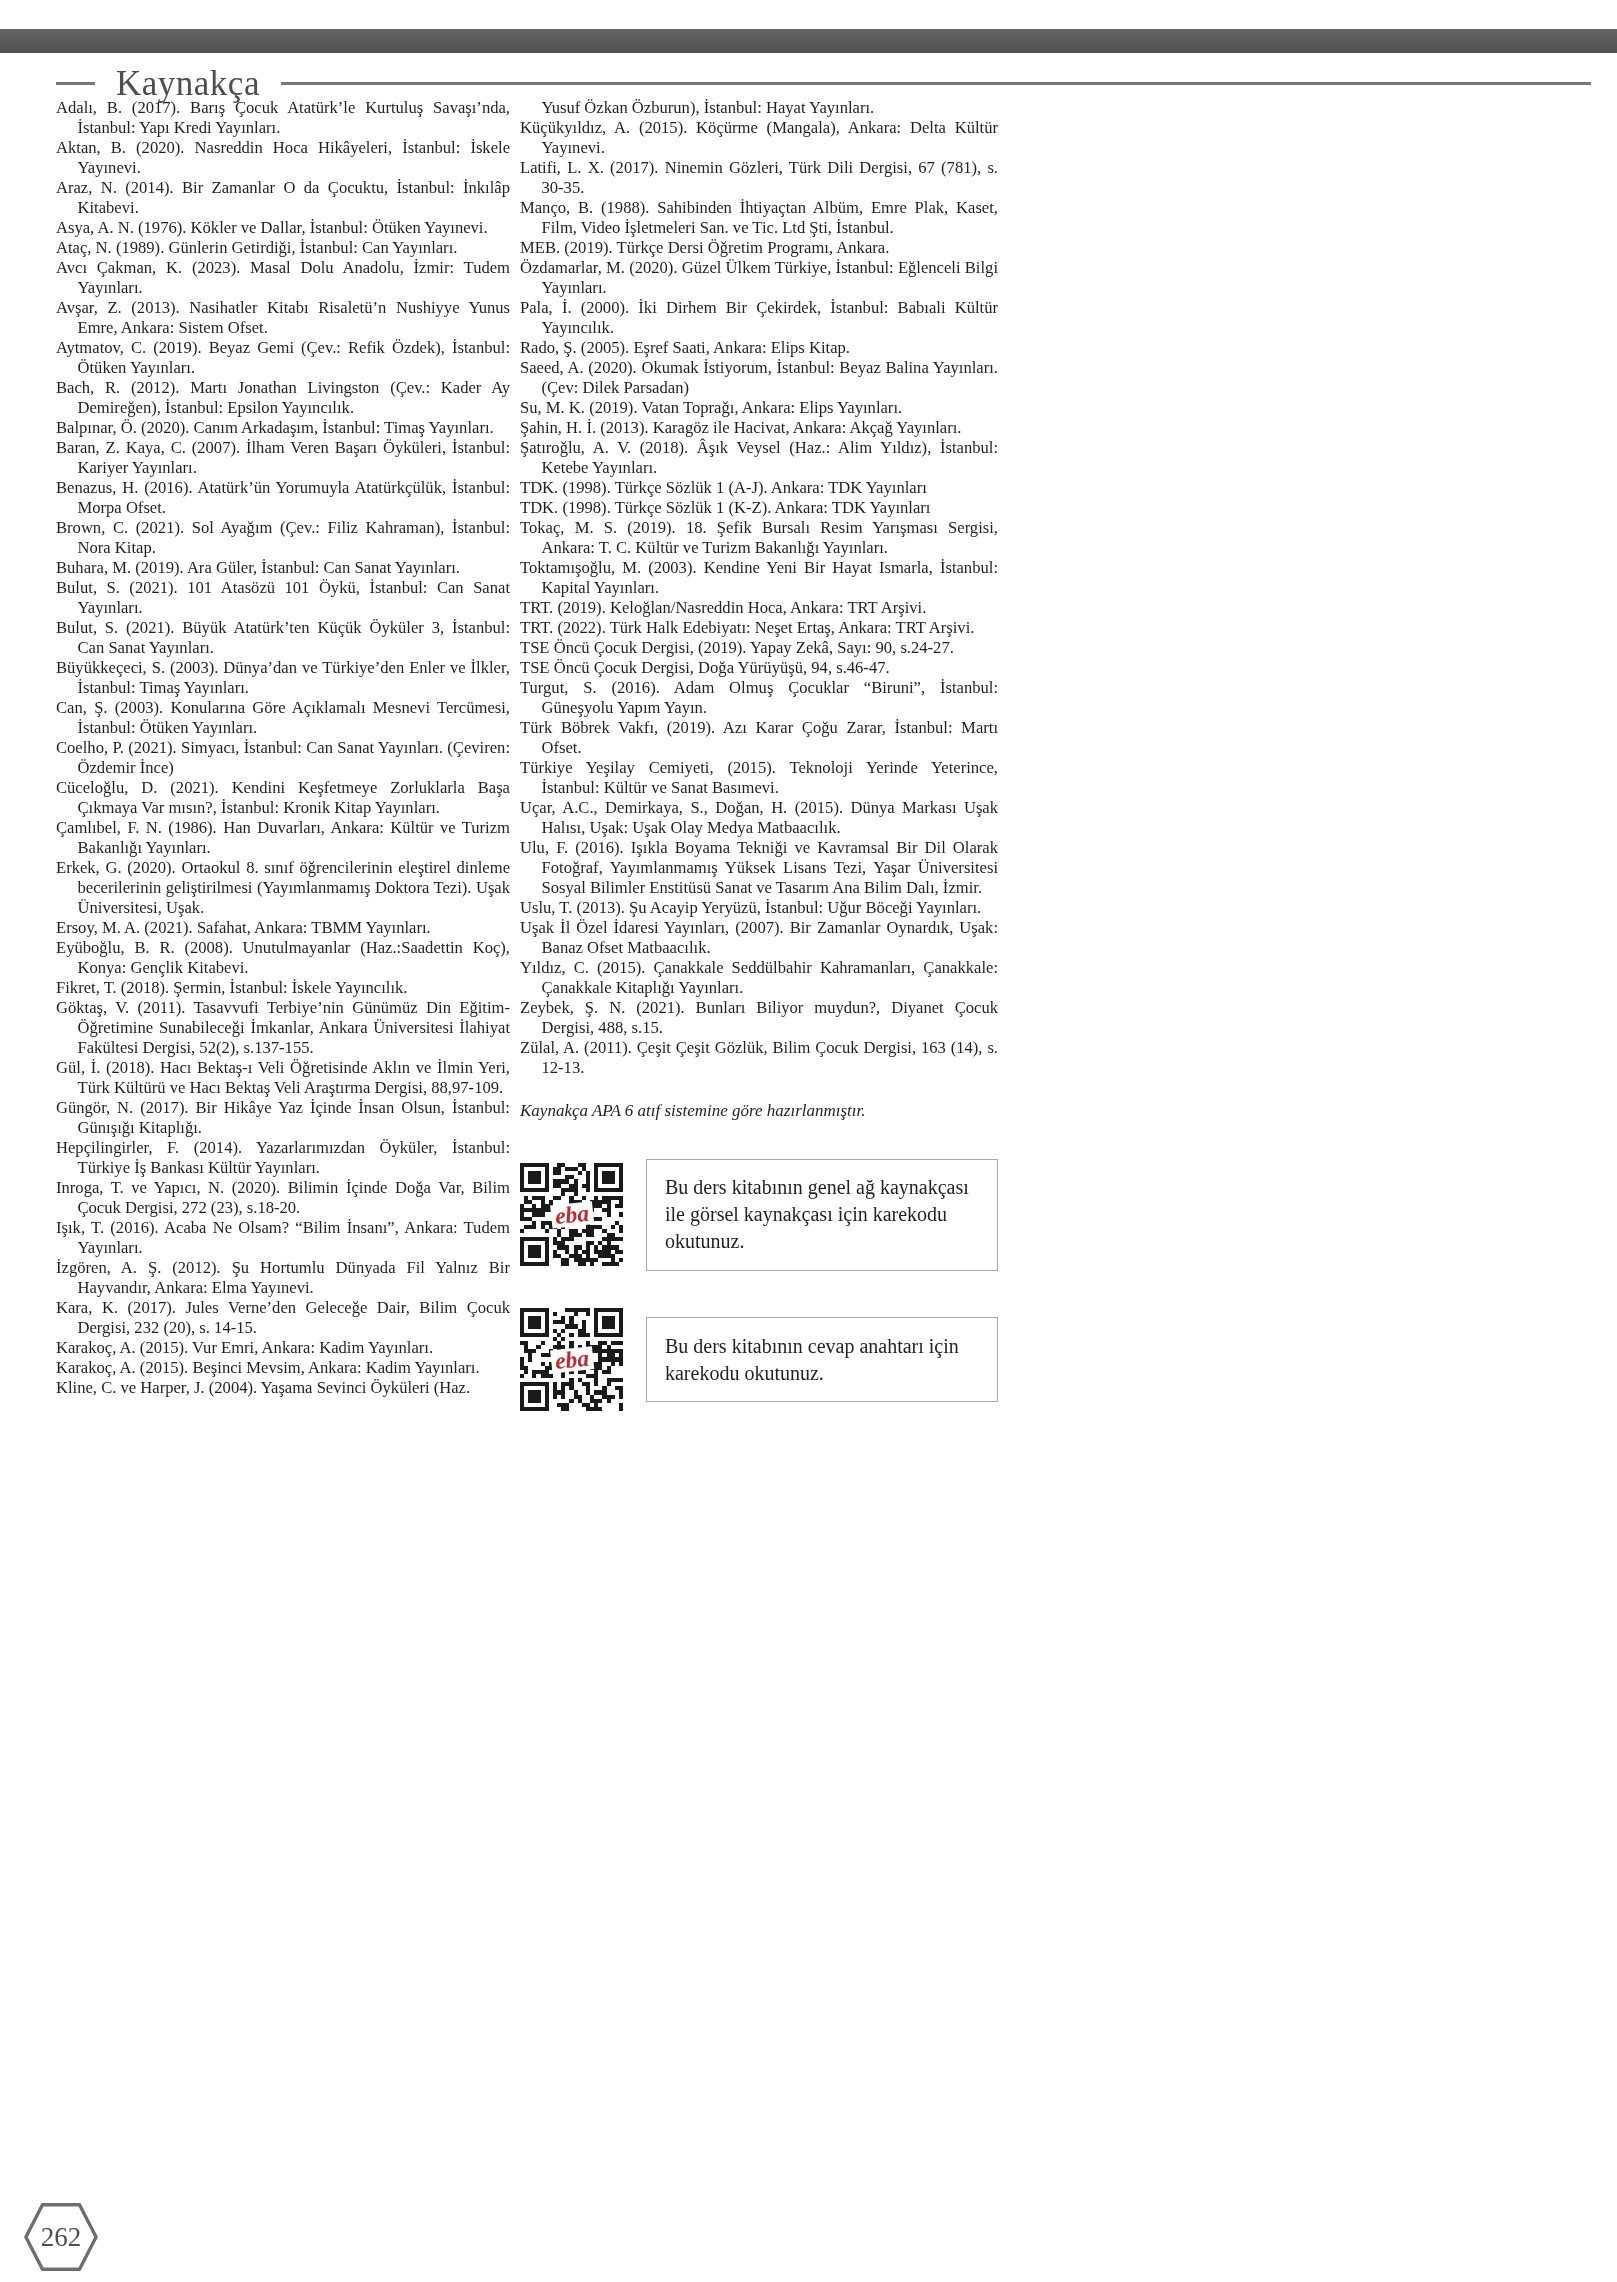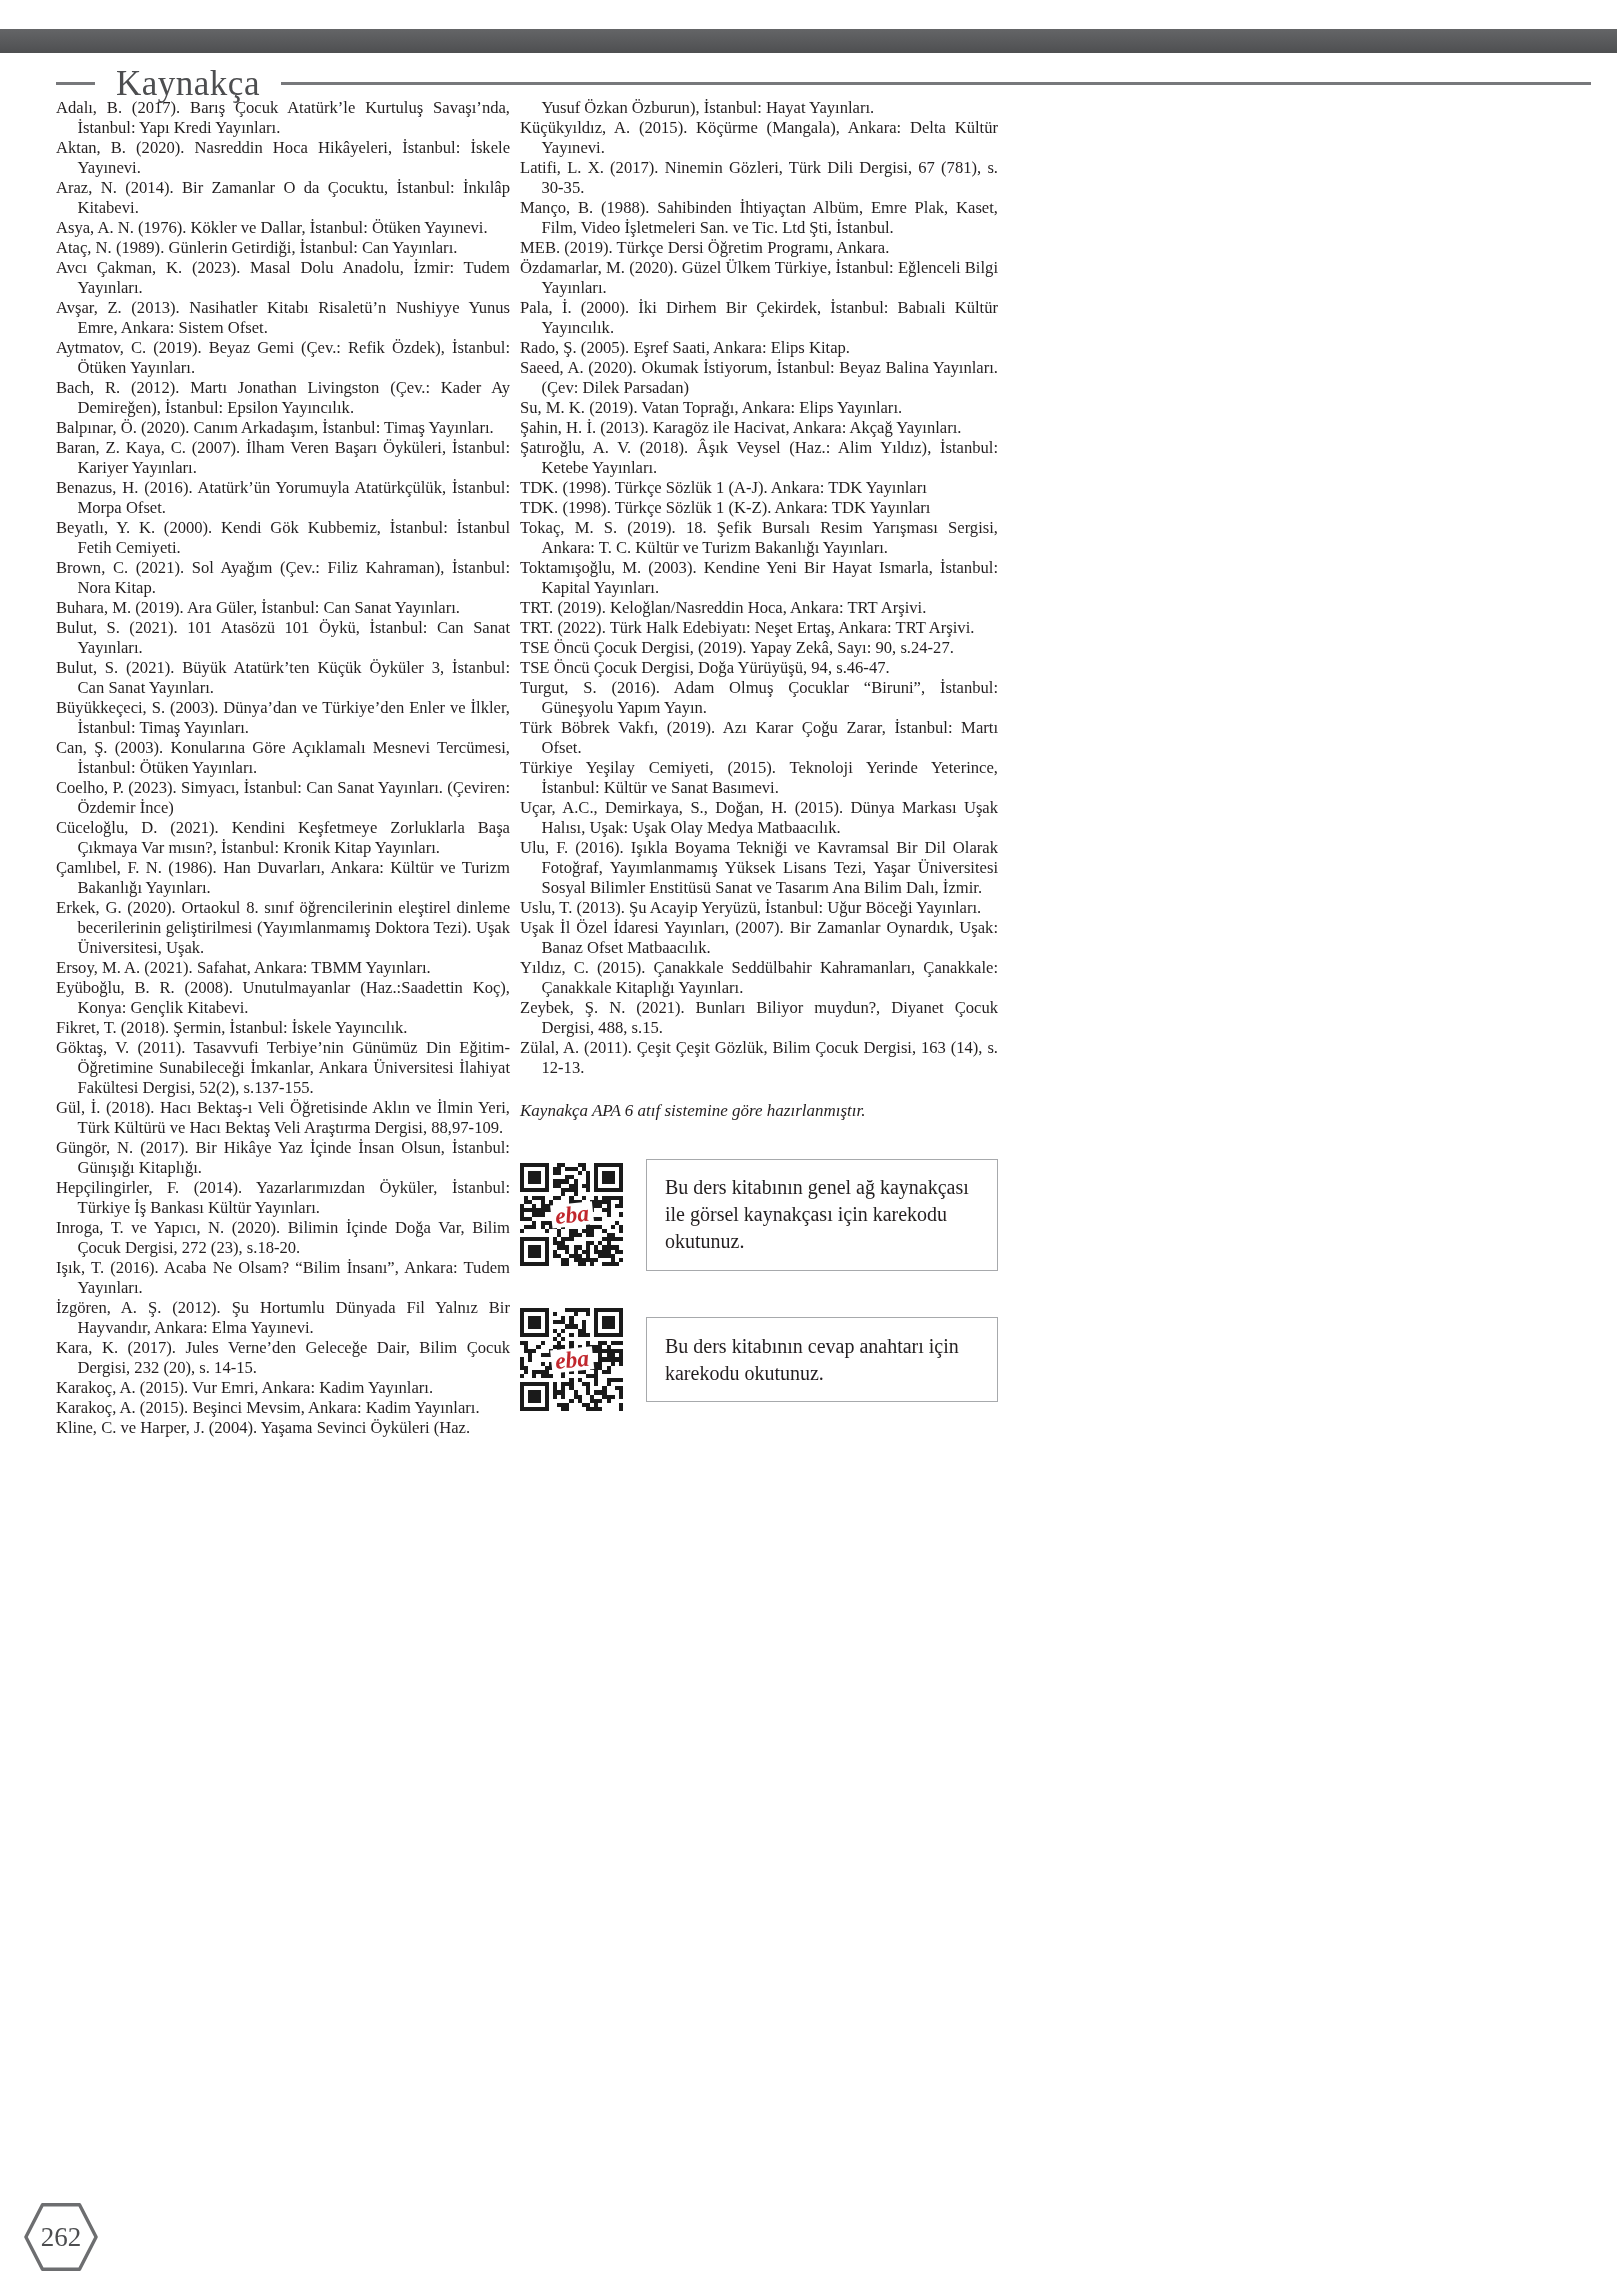--- a/index.html
+++ b/index.html
@@ -117,28 +117,27 @@
       <p class="ref">Araz, N. (2014). Bir Zamanlar O da Çocuktu, İstanbul: İnkılâp Kitabevi.</p>
       <p class="ref">Asya, A. N. (1976). Kökler ve Dallar, İstanbul: Ötüken Yayınevi.</p>
       <p class="ref">Ataç, N. (1989). Günlerin Getirdiği, İstanbul: Can Yayınları.</p>
       <p class="ref">Avcı Çakman, K. (2023). Masal Dolu Anadolu, İzmir: Tudem Yayınları.</p>
       <p class="ref">Avşar, Z. (2013). Nasihatler Kitabı Risaletü’n Nushiyye Yunus Emre, Ankara: Sistem Ofset.</p>
       <p class="ref">Aytmatov, C. (2019). Beyaz Gemi (Çev.: Refik Özdek),  İstanbul: Ötüken Yayınları.</p>
       <p class="ref">Bach, R. (2012). Martı Jonathan Livingston (Çev.: Kader Ay Demireğen), İstanbul: Epsilon Yayıncılık.</p>
       <p class="ref">Balpınar, Ö. (2020). Canım Arkadaşım, İstanbul: Timaş Yayınları.</p>
       <p class="ref">Baran, Z. Kaya, C. (2007). İlham Veren Başarı Öyküleri, İstanbul: Kariyer Yayınları.</p>
       <p class="ref">Benazus, H. (2016). Atatürk’ün Yorumuyla Atatürkçülük, İstanbul: Morpa Ofset.</p>
-      <p class="ref">Beyatlı, Y. K. (2000). Kendi Gök Kubbemiz, İstanbul: İstanbul Fetih Cemiyeti.</p>
       <p class="ref">Brown, C. (2021). Sol Ayağım (Çev.: Filiz Kahraman), İstanbul: Nora Kitap.</p>
       <p class="ref">Buhara, M. (2019).  Ara Güler, İstanbul: Can Sanat Yayınları.</p>
       <p class="ref">Bulut, S. (2021). 101 Atasözü 101 Öykü, İstanbul: Can Sanat Yayınları.</p>
       <p class="ref">Bulut, S. (2021). Büyük Atatürk’ten Küçük Öyküler 3, İstanbul: Can Sanat Yayınları.</p>
       <p class="ref">Büyükkeçeci, S. (2003). Dünya’dan ve Türkiye’den Enler ve İlkler, İstanbul: Timaş Yayınları.</p>
       <p class="ref">Can, Ş. (2003). Konularına Göre Açıklamalı Mesnevi Tercümesi, İstanbul: Ötüken Yayınları.</p>
-      <p class="ref">Coelho, P. (2023). Simyacı, İstanbul: Can Sanat Yayınları. (Çeviren: Özdemir İnce)</p>
+      <p class="ref">Coelho, P. (2021). Simyacı, İstanbul: Can Sanat Yayınları. (Çeviren: Özdemir İnce)</p>
       <p class="ref">Cüceloğlu, D. (2021). Kendini Keşfetmeye Zorluklarla Başa Çıkmaya Var mısın?, İstanbul: Kronik Kitap Yayınları.</p>
       <p class="ref">Çamlıbel, F. N. (1986). Han Duvarları, Ankara: Kültür ve Turizm Bakanlığı Yayınları.</p>
       <p class="ref">Erkek, G. (2020). Ortaokul 8. sınıf öğrencilerinin eleştirel dinleme becerilerinin geliştirilmesi (Yayımlanmamış Doktora Tezi). Uşak Üniversitesi, Uşak.</p>
       <p class="ref">Ersoy, M. A. (2021). Safahat, Ankara: TBMM Yayınları.</p>
       <p class="ref">Eyüboğlu, B. R. (2008). Unutulmayanlar (Haz.:Saadettin Koç), Konya: Gençlik Kitabevi.</p>
       <p class="ref">Fikret, T. (2018). Şermin, İstanbul: İskele Yayıncılık.</p>
       <p class="ref">Göktaş, V. (2011). Tasavvufi Terbiye’nin Günümüz Din Eğitim-Öğretimine Sunabileceği İmkanlar, Ankara Üniversitesi İlahiyat Fakültesi Dergisi, 52(2), s.137-155.</p>
       <p class="ref">Gül, İ. (2018). Hacı Bektaş-ı Veli Öğretisinde Aklın ve İlmin Yeri, Türk Kültürü ve Hacı Bektaş Veli Araştırma Dergisi, 88,97-109.</p>
       <p class="ref">Güngör, N. (2017). Bir Hikâye Yaz İçinde İnsan Olsun, İstanbul: Günışığı Kitaplığı.</p>
       <p class="ref">Hepçilingirler, F. (2014). Yazarlarımızdan Öyküler, İstanbul: Türkiye İş Bankası Kültür Yayınları.</p>

